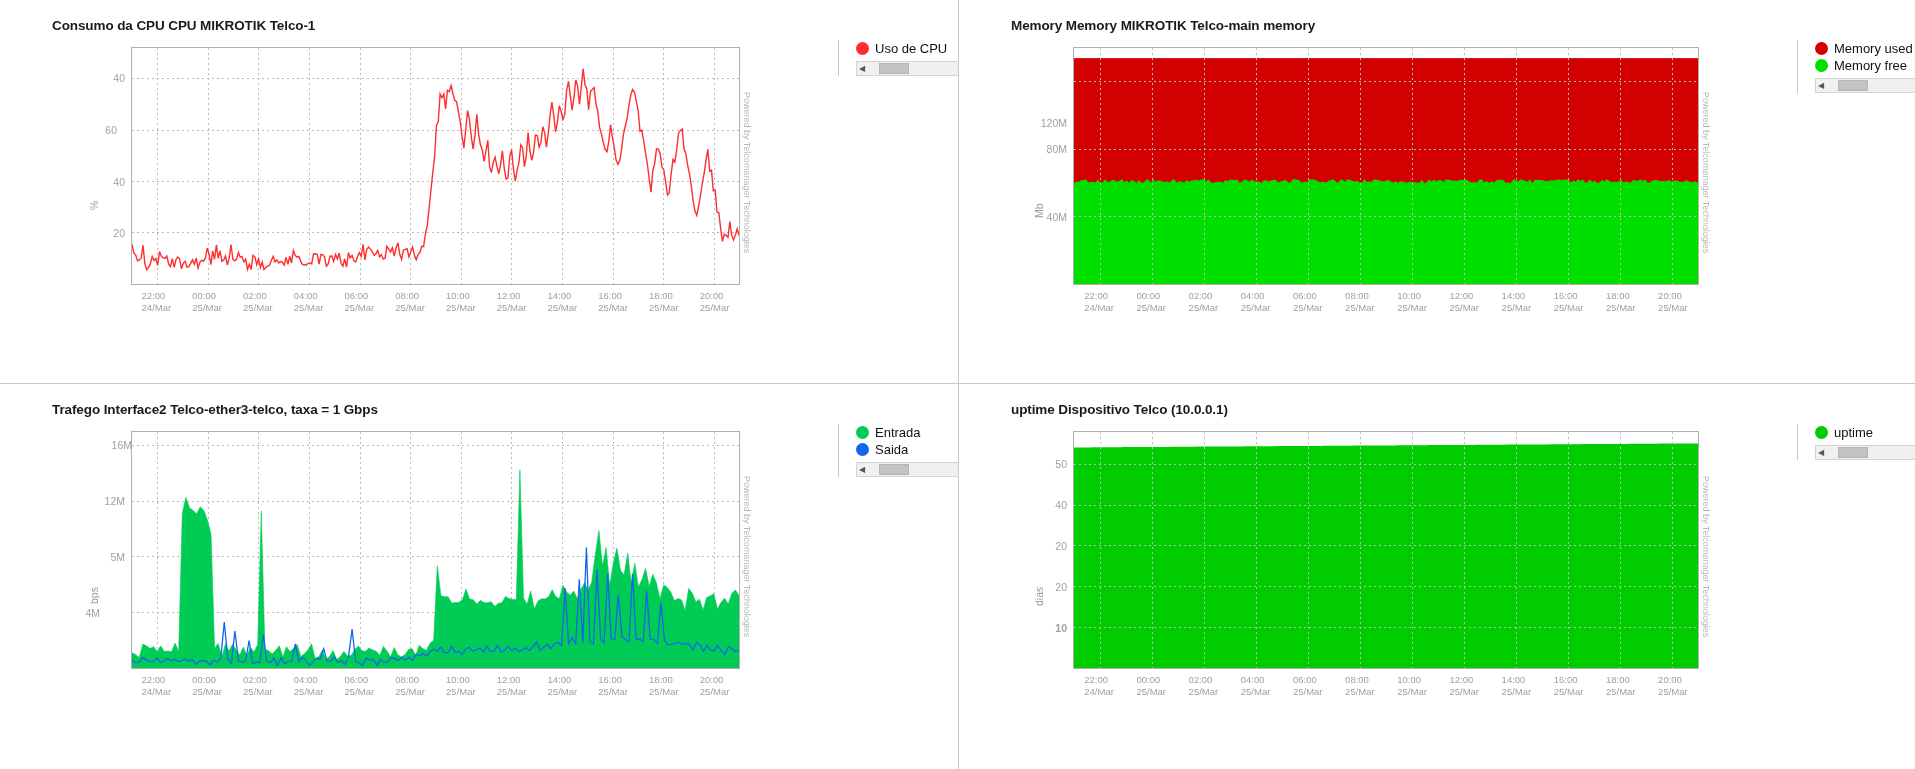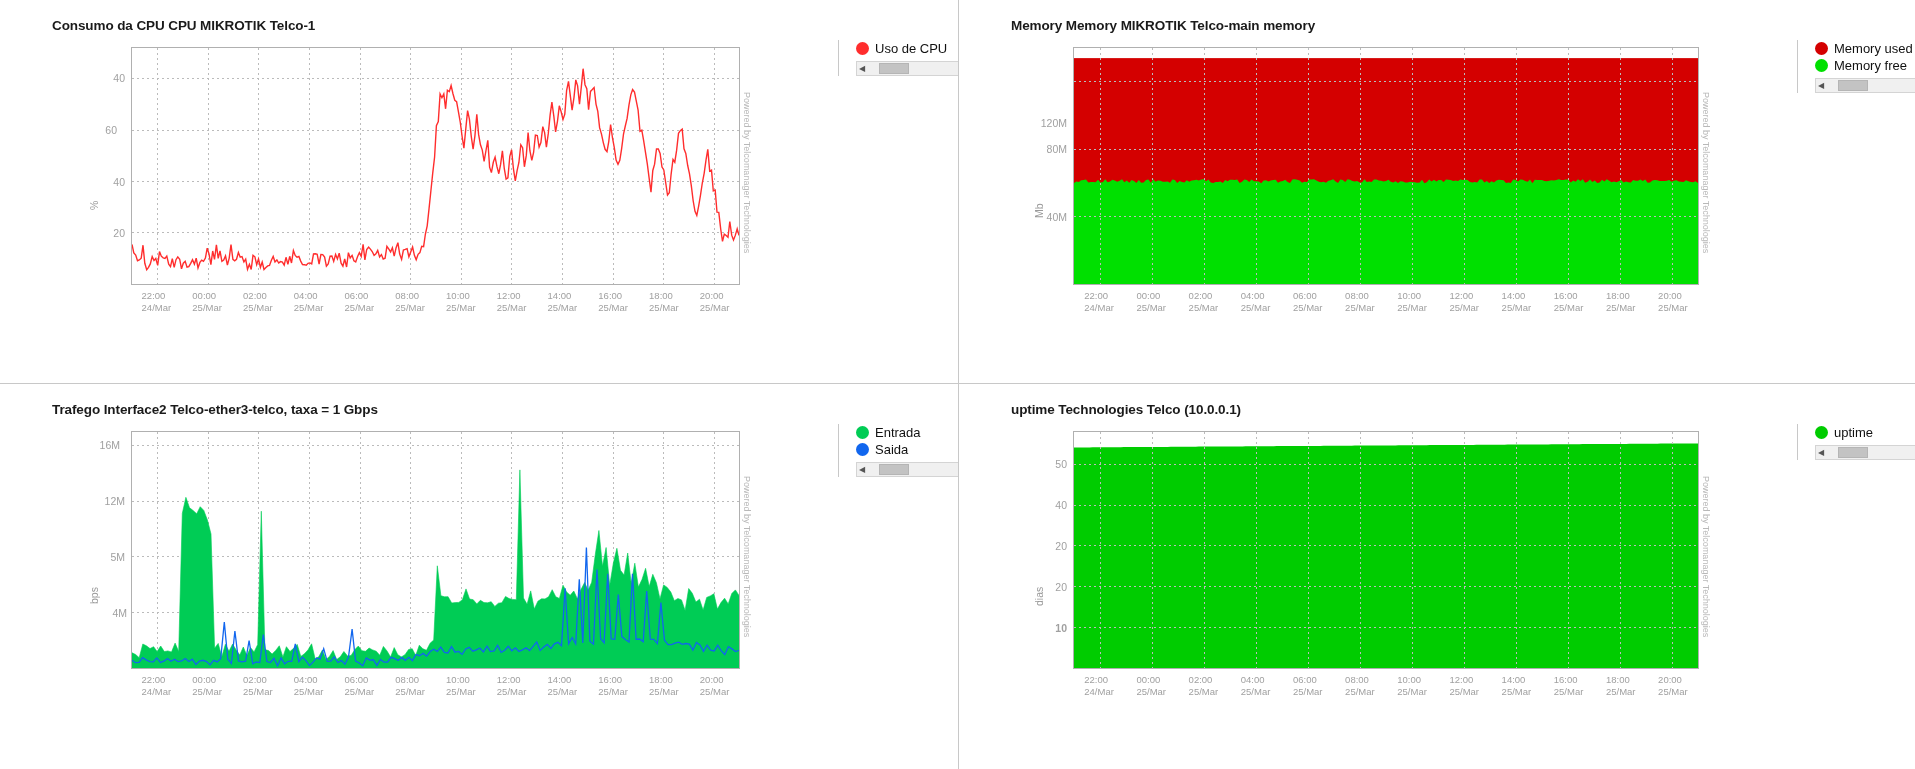--- a/index.html
+++ b/index.html
@@ -346,24 +346,24 @@
 
       </div>
     </div>
   </div>
 
   <div class="panel row2 col1">
     <div class="panel-title">Trafego Interface2 Telco-ether3-telco, taxa = 1 Gbps</div>
     <div class="graph-block">
       <div class="ylabel" style="left:88px; top:180px;">bps</div>
       <div id="trf-yticks">
-          <div class="ytick" style="width: 127px; left: 0px; top: 189px;">4M</div>
+          <div class="ytick" style="width: 100px; left: 0px; top: 189px;">4M</div>
           <div class="ytick" style="width: 125px; left: 0px; top: 133px;">5M</div>
           <div class="ytick" style="width: 125px; left: 0px; top: 77px;">12M</div>
-          <div class="ytick" style="width: 120px; left: 0px; top: 21px;">16M</div>
+          <div class="ytick" style="width: 132px; left: 0px; top: 21px;">16M</div>
         </div>
       <div class="plot" id="trf-plot" style="left:131px; top:7px; width:609px; height:238px;">
           <svg width="607" height="236" viewBox="0 0 607 236">
             <line x1="0" y1="180.47058823529412" x2="607" y2="180.47058823529412" stroke="#bbb" stroke-width="1" stroke-dasharray="2,3" shape-rendering="crispEdges"></line>
             <line x1="0" y1="124.94117647058823" x2="607" y2="124.94117647058823" stroke="#bbb" stroke-width="1" stroke-dasharray="2,3" shape-rendering="crispEdges"></line>
             <line x1="0" y1="69.41176470588235" x2="607" y2="69.41176470588235" stroke="#bbb" stroke-width="1" stroke-dasharray="2,3" shape-rendering="crispEdges"></line>
             <line x1="0" y1="13.882352941176464" x2="607" y2="13.882352941176464" stroke="#bbb" stroke-width="1" stroke-dasharray="2,3" shape-rendering="crispEdges"></line>
             <line x1="25.5" y1="0" x2="25.5" y2="236" stroke="#bbb" stroke-width="1" stroke-dasharray="2,3" shape-rendering="crispEdges"></line>
             <line x1="76.5" y1="0" x2="76.5" y2="236" stroke="#bbb" stroke-width="1" stroke-dasharray="2,3" shape-rendering="crispEdges"></line>
             <line x1="126.5" y1="0" x2="126.5" y2="236" stroke="#bbb" stroke-width="1" stroke-dasharray="2,3" shape-rendering="crispEdges"></line>
@@ -446,21 +446,21 @@
         </div>
       <div class="hscroll">
         <span class="arrow">◀</span>
         <span class="thumb"></span>
 
       </div>
     </div>
   </div>
 
   <div class="panel row2 col2">
-    <div class="panel-title">uptime Technologies Telco (10.0.0.1)</div>
+    <div class="panel-title">uptime Dispositivo Telco (10.0.0.1)</div>
     <div class="graph-block">
       <div class="ylabel" style="left:74px; top:182px;">dias</div>
       <div id="upt-yticks">
           <div class="ytick" style="width: 108px; left: 0px; top: 203.966px; font-weight: bold;">10</div>
           <div class="ytick" style="width: 108px; left: 0px; top: 162.931px;">20</div>
           <div class="ytick" style="width: 108px; left: 0px; top: 121.897px;">20</div>
           <div class="ytick" style="width: 108px; left: 0px; top: 80.8621px;">40</div>
           <div class="ytick" style="width: 108px; left: 0px; top: 39.8276px;">50</div>
         </div>
       <div class="plot" id="upt-plot" style="left:114px; top:7px; width:626px; height:238px;">

